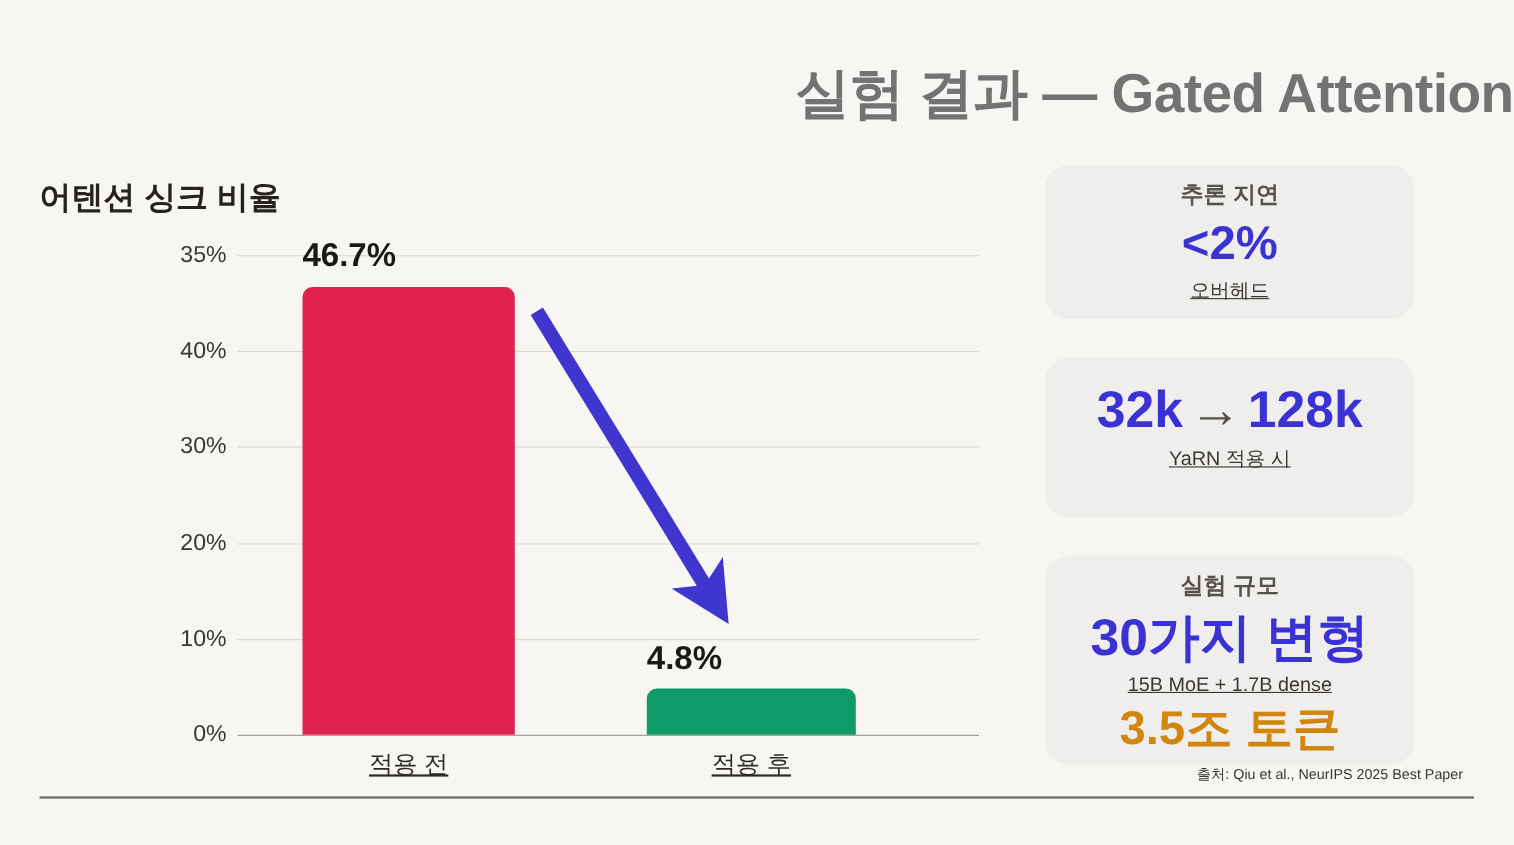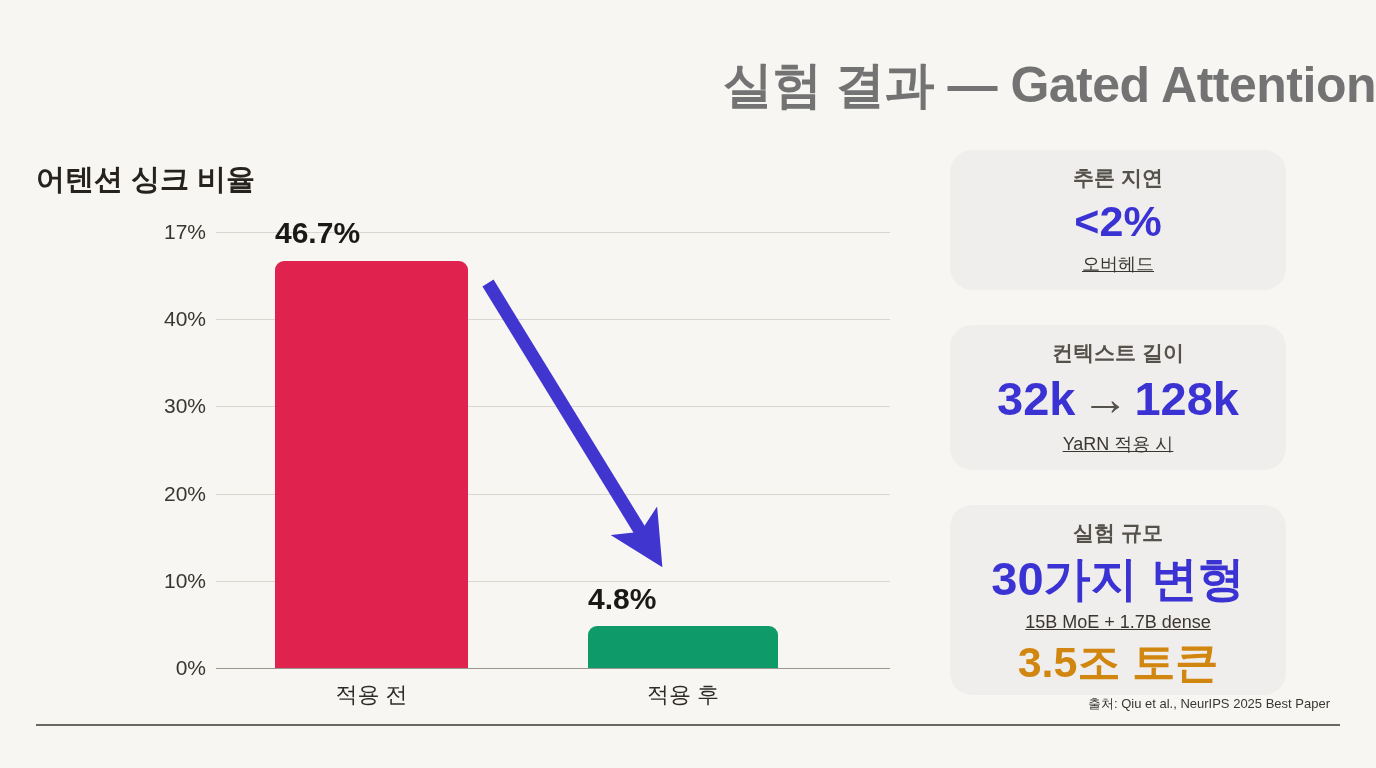--- a/index.html
+++ b/index.html
@@ -85,20 +85,21 @@
     font-size: 30px;
     font-weight: 700;
     color: #1b1915;
     transform: translateY(-100%);
   }
   .xtick {
     position: absolute;
     text-align: center;
     font-size: 22px;
     color: #2e2b27;
+    text-decoration: underline;
   }
 
   
   #decline-arrow {
     position: absolute;
     left: 0;
     top: 0;
     width: 880px;
     height: 560px;
     pointer-events: none;
@@ -196,21 +197,21 @@
 
   <div id="plot-area">
 
     <div class="gridline" style="top:82px"></div>
     <div class="gridline" style="top:169px"></div>
     <div class="gridline" style="top:256px"></div>
     <div class="gridline" style="top:344px"></div>
     <div class="gridline" style="top:431px"></div>
     <div class="gridline axis-base" style="top:518px"></div>
 
-    <div class="ytick" style="top:82px">17%</div>
+    <div class="ytick" style="top:82px">35%</div>
     <div class="ytick" style="top:169px">40%</div>
     <div class="ytick" style="top:256px">30%</div>
     <div class="ytick" style="top:344px">20%</div>
     <div class="ytick" style="top:431px">10%</div>
     <div class="ytick" style="top:518px">0%</div>
 
     <div class="bar" style="left:239px; width:193px; top:111px; height:407px; background:#e0234e"></div>
     <div class="bar" style="left:552px; width:190px; top:476px; height:42px; background:#0f9a6a"></div>
 
     <div class="bar-value" style="left:239px; width:193px; top:100px">46.7%</div>
@@ -233,21 +234,20 @@
 
 <div id="stat-cards">
 
   <div class="stat-card" style="height:140px">
     <div class="card-label">추론 지연</div>
     <div class="card-value">&lt;2%</div>
     <div class="card-sub">오버헤드</div>
   </div>
 
   <div class="stat-card" style="height:145px">
-    <div class="card-label">컨텍스트 길이</div>
     <div class="card-value big">
       <span>32k</span><span class="arrow-glyph">→</span><span>128k</span>
     </div>
     <div class="card-sub">YaRN 적용 시</div>
   </div>
 
   <div class="stat-card" style="height:190px">
     <div class="card-label">실험 규모</div>
     <div class="card-value big">30가지 변형</div>
     <div class="card-sub">15B MoE + 1.7B dense</div>

